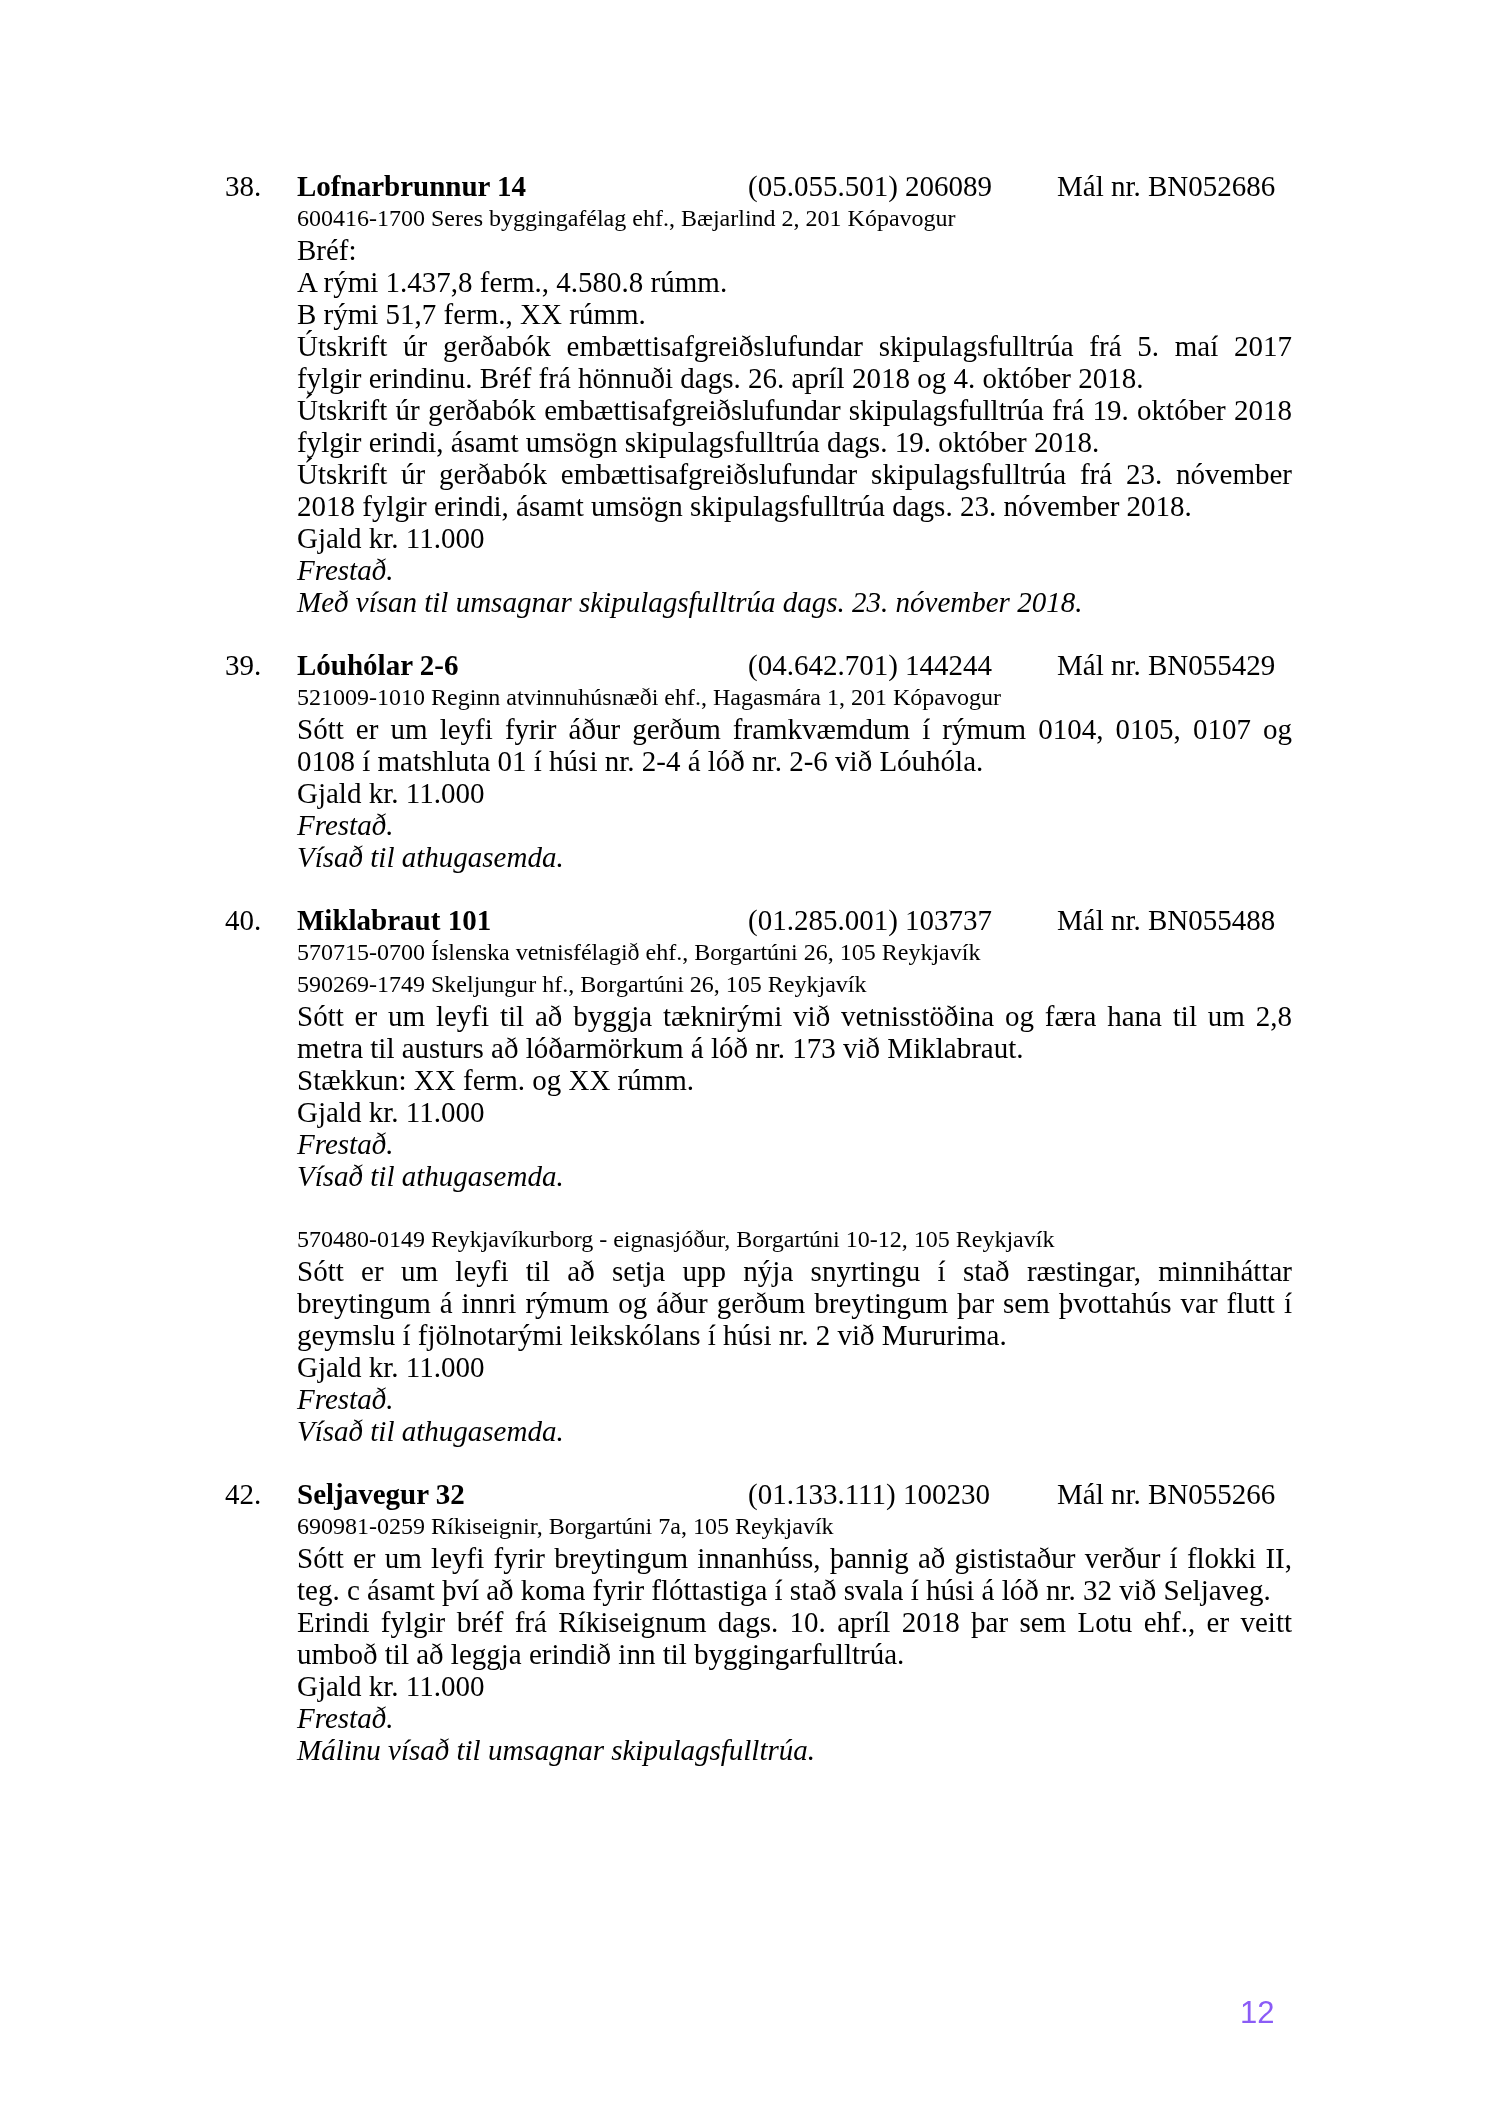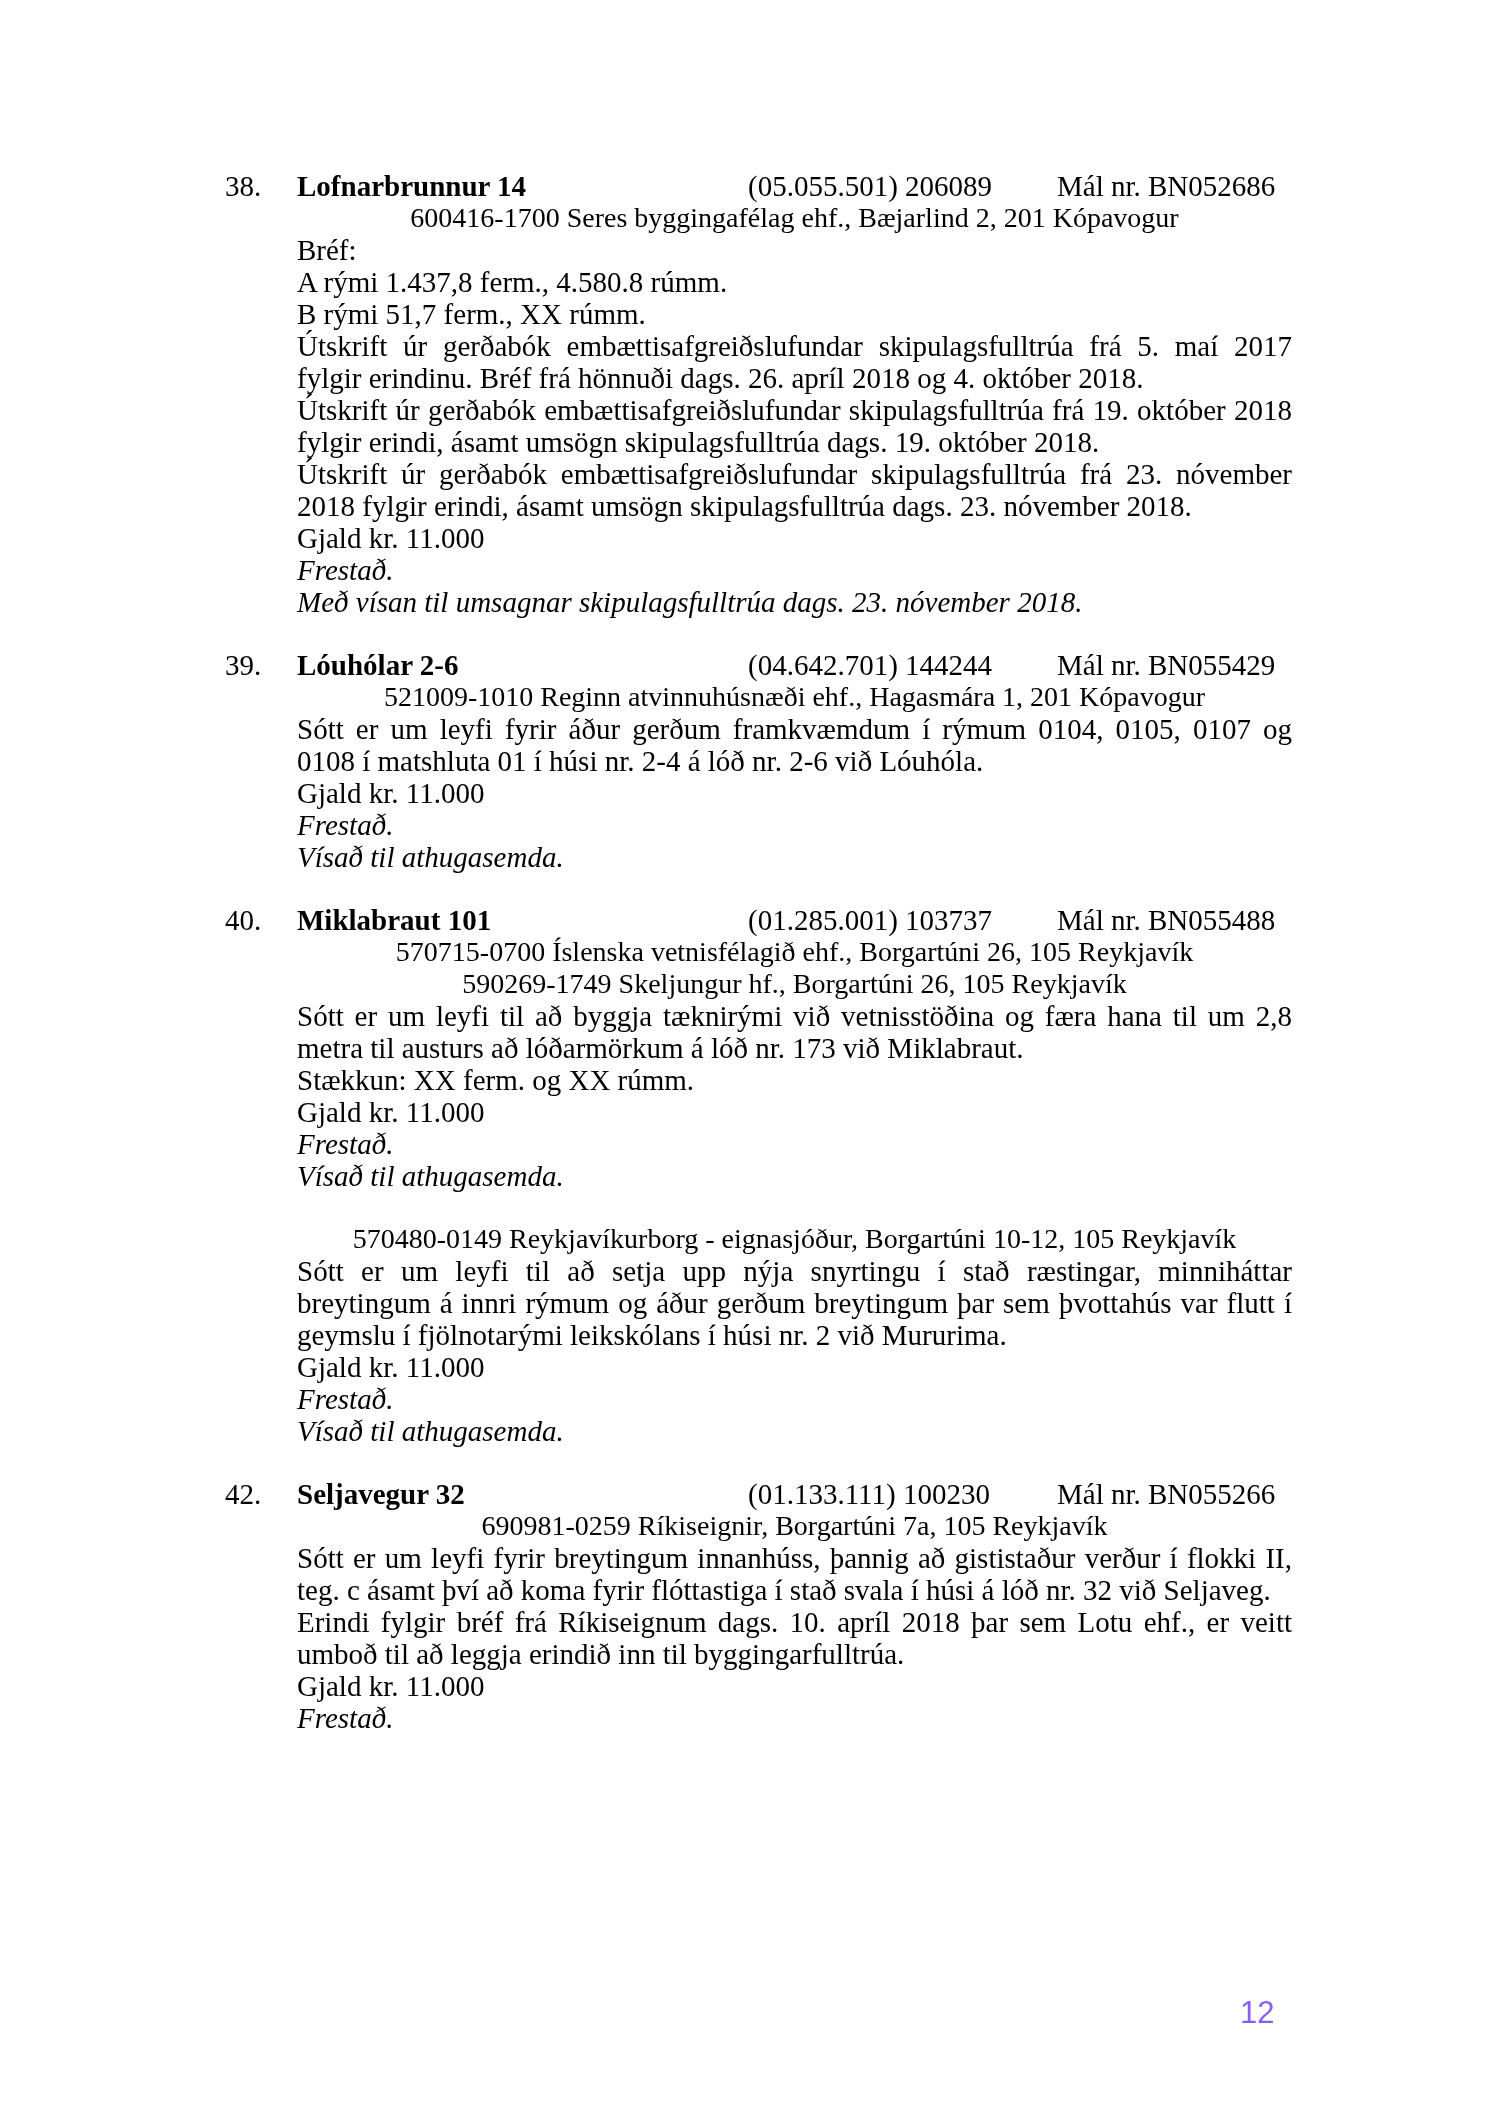--- a/index.html
+++ b/index.html
@@ -31,23 +31,22 @@
   .case-title   { position: absolute; left: 72px; font-weight: bold; }
   .case-reference { position: absolute; left: 523px; }
   .case-id      { position: absolute; left: 832px; }
   .case-body {
     margin-left: 72px;
     width: 995px;
     font-size: 29px;
     line-height: 32px;
   }
   .owner-line {
-    font-size: 28px;
+    font-size: 24px;
     line-height: 32px;
-    text-align: center;
   }
   .body-par { text-align: justify; }
   .decision-line { font-style: italic; }
   .page-number {
     position: absolute;
     left: 1240px;
     top: 1996px;
     font-family: "Liberation Sans", "DejaVu Sans", sans-serif;
     font-size: 31px;
     line-height: 34px;
@@ -130,17 +129,18 @@
       <span class="case-title">Seljavegur 32</span>
       <span class="case-reference">(01.133.111) 100230</span>
       <span class="case-id">Mál nr. BN055266</span>
     </div>
     <div class="case-body">
           <div class="owner-line">690981-0259 Ríkiseignir, Borgartúni 7a, 105 Reykjavík</div>
           <div class="body-par">Sótt er um leyfi fyrir breytingum innanhúss, þannig að gististaður verður í flokki II, teg. c ásamt því að koma fyrir flóttastiga í stað svala í húsi á lóð nr. 32 við Seljaveg.</div>
           <div class="body-par">Erindi fylgir bréf frá Ríkiseignum dags. 10. apríl 2018 þar sem Lotu ehf., er veitt umboð til að leggja erindið inn til byggingarfulltrúa.</div>
           <div class="body-par">Gjald kr. 11.000</div>
           <div class="decision-line">Frestað.</div>
+          <div class="decision-line">Málinu vísað til umsagnar skipulagsfulltrúa.</div>
         </div>
   </section>
 </main>
   <div class="page-number">12</div>
 </div>
 
 </body></html>

